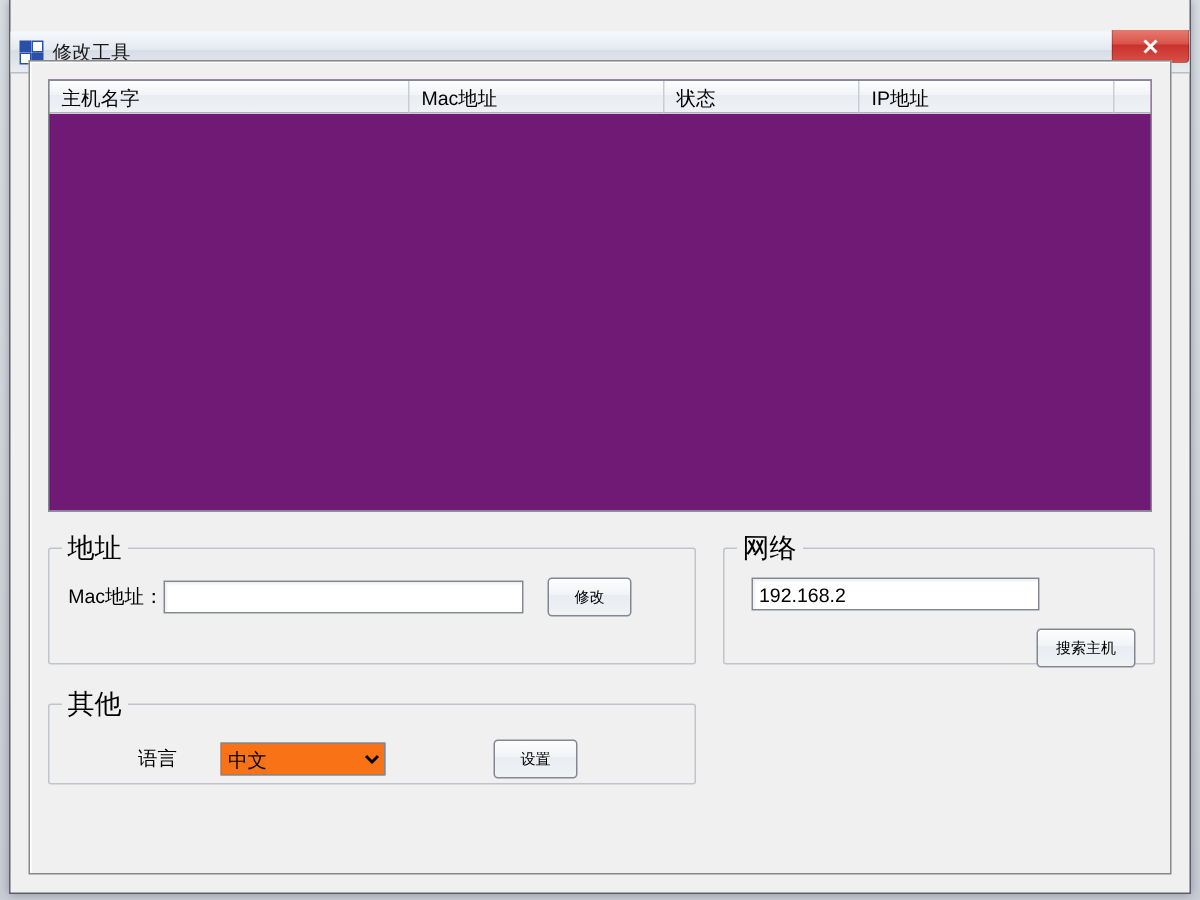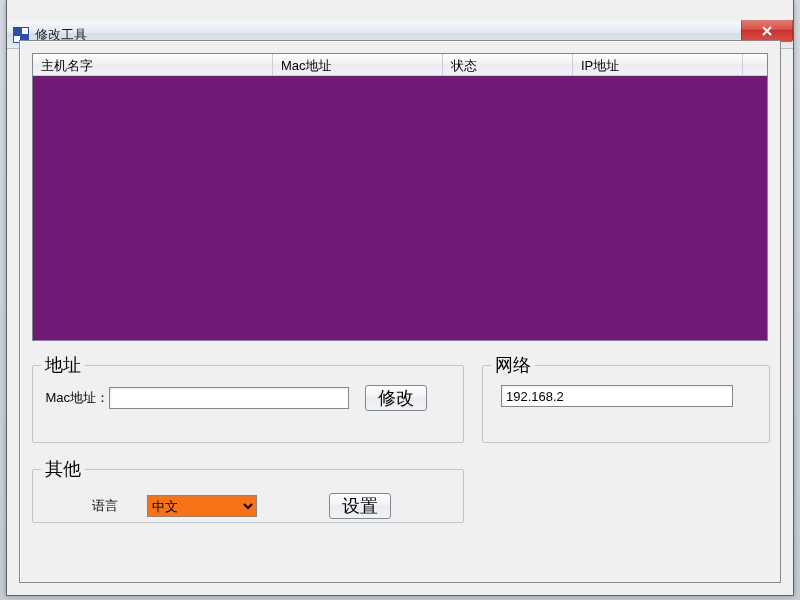--- a/index.html
+++ b/index.html
@@ -147,21 +147,21 @@
     box-shadow: inset 1px 1px 2px rgba(0,0,0,0.08);
   }
   .btn {
     height: 26px;
     min-width: 56px;
     padding: 0 12px;
     background: linear-gradient(to bottom, #fdfdfe 0%, #f1f3f6 45%, #e9ecf1 46%, #f0f2f5 100%);
     border: 1px solid #828790;
     border-radius: 3px;
     font-family: inherit;
-    font-size: 18px;
+    font-size: 10px;
     cursor: default;
   }
   .fs-net {
     left: 462px;
     top: 312px;
     width: 288px;
     height: 90px;
   }
   .fs-other {
     left: 12px;
@@ -219,21 +219,24 @@
         <span class="lbl">Mac地址：</span>
         <input class="txt" style="width: 240px;" value="">
         <span style="width:16px"></span>
         <button class="btn">修改</button>
       </div>
     </fieldset>
 
     <fieldset class="fs-net">
       <legend>网络</legend>
       <div class="row" style="left:18px; top:8px;">
-        <input class="txt" style="width: 232px;" value="192.168.2">
+        <input class="txt" style="width: 192px;" value="192.168.2">
+      </div>
+      <div class="row" style="right:12px; top:42px;">
+        <button class="btn">搜索主机</button>
       </div>
     </fieldset>
 
     <fieldset class="fs-other">
       <legend>其他</legend>
       <div class="row" style="left:18px; top:12px;">
         <span class="lbl" style="width:96px; text-align:center; padding-left:12px;">语言</span>
         <select class="combo">
           <option>中文</option>
         </select>

